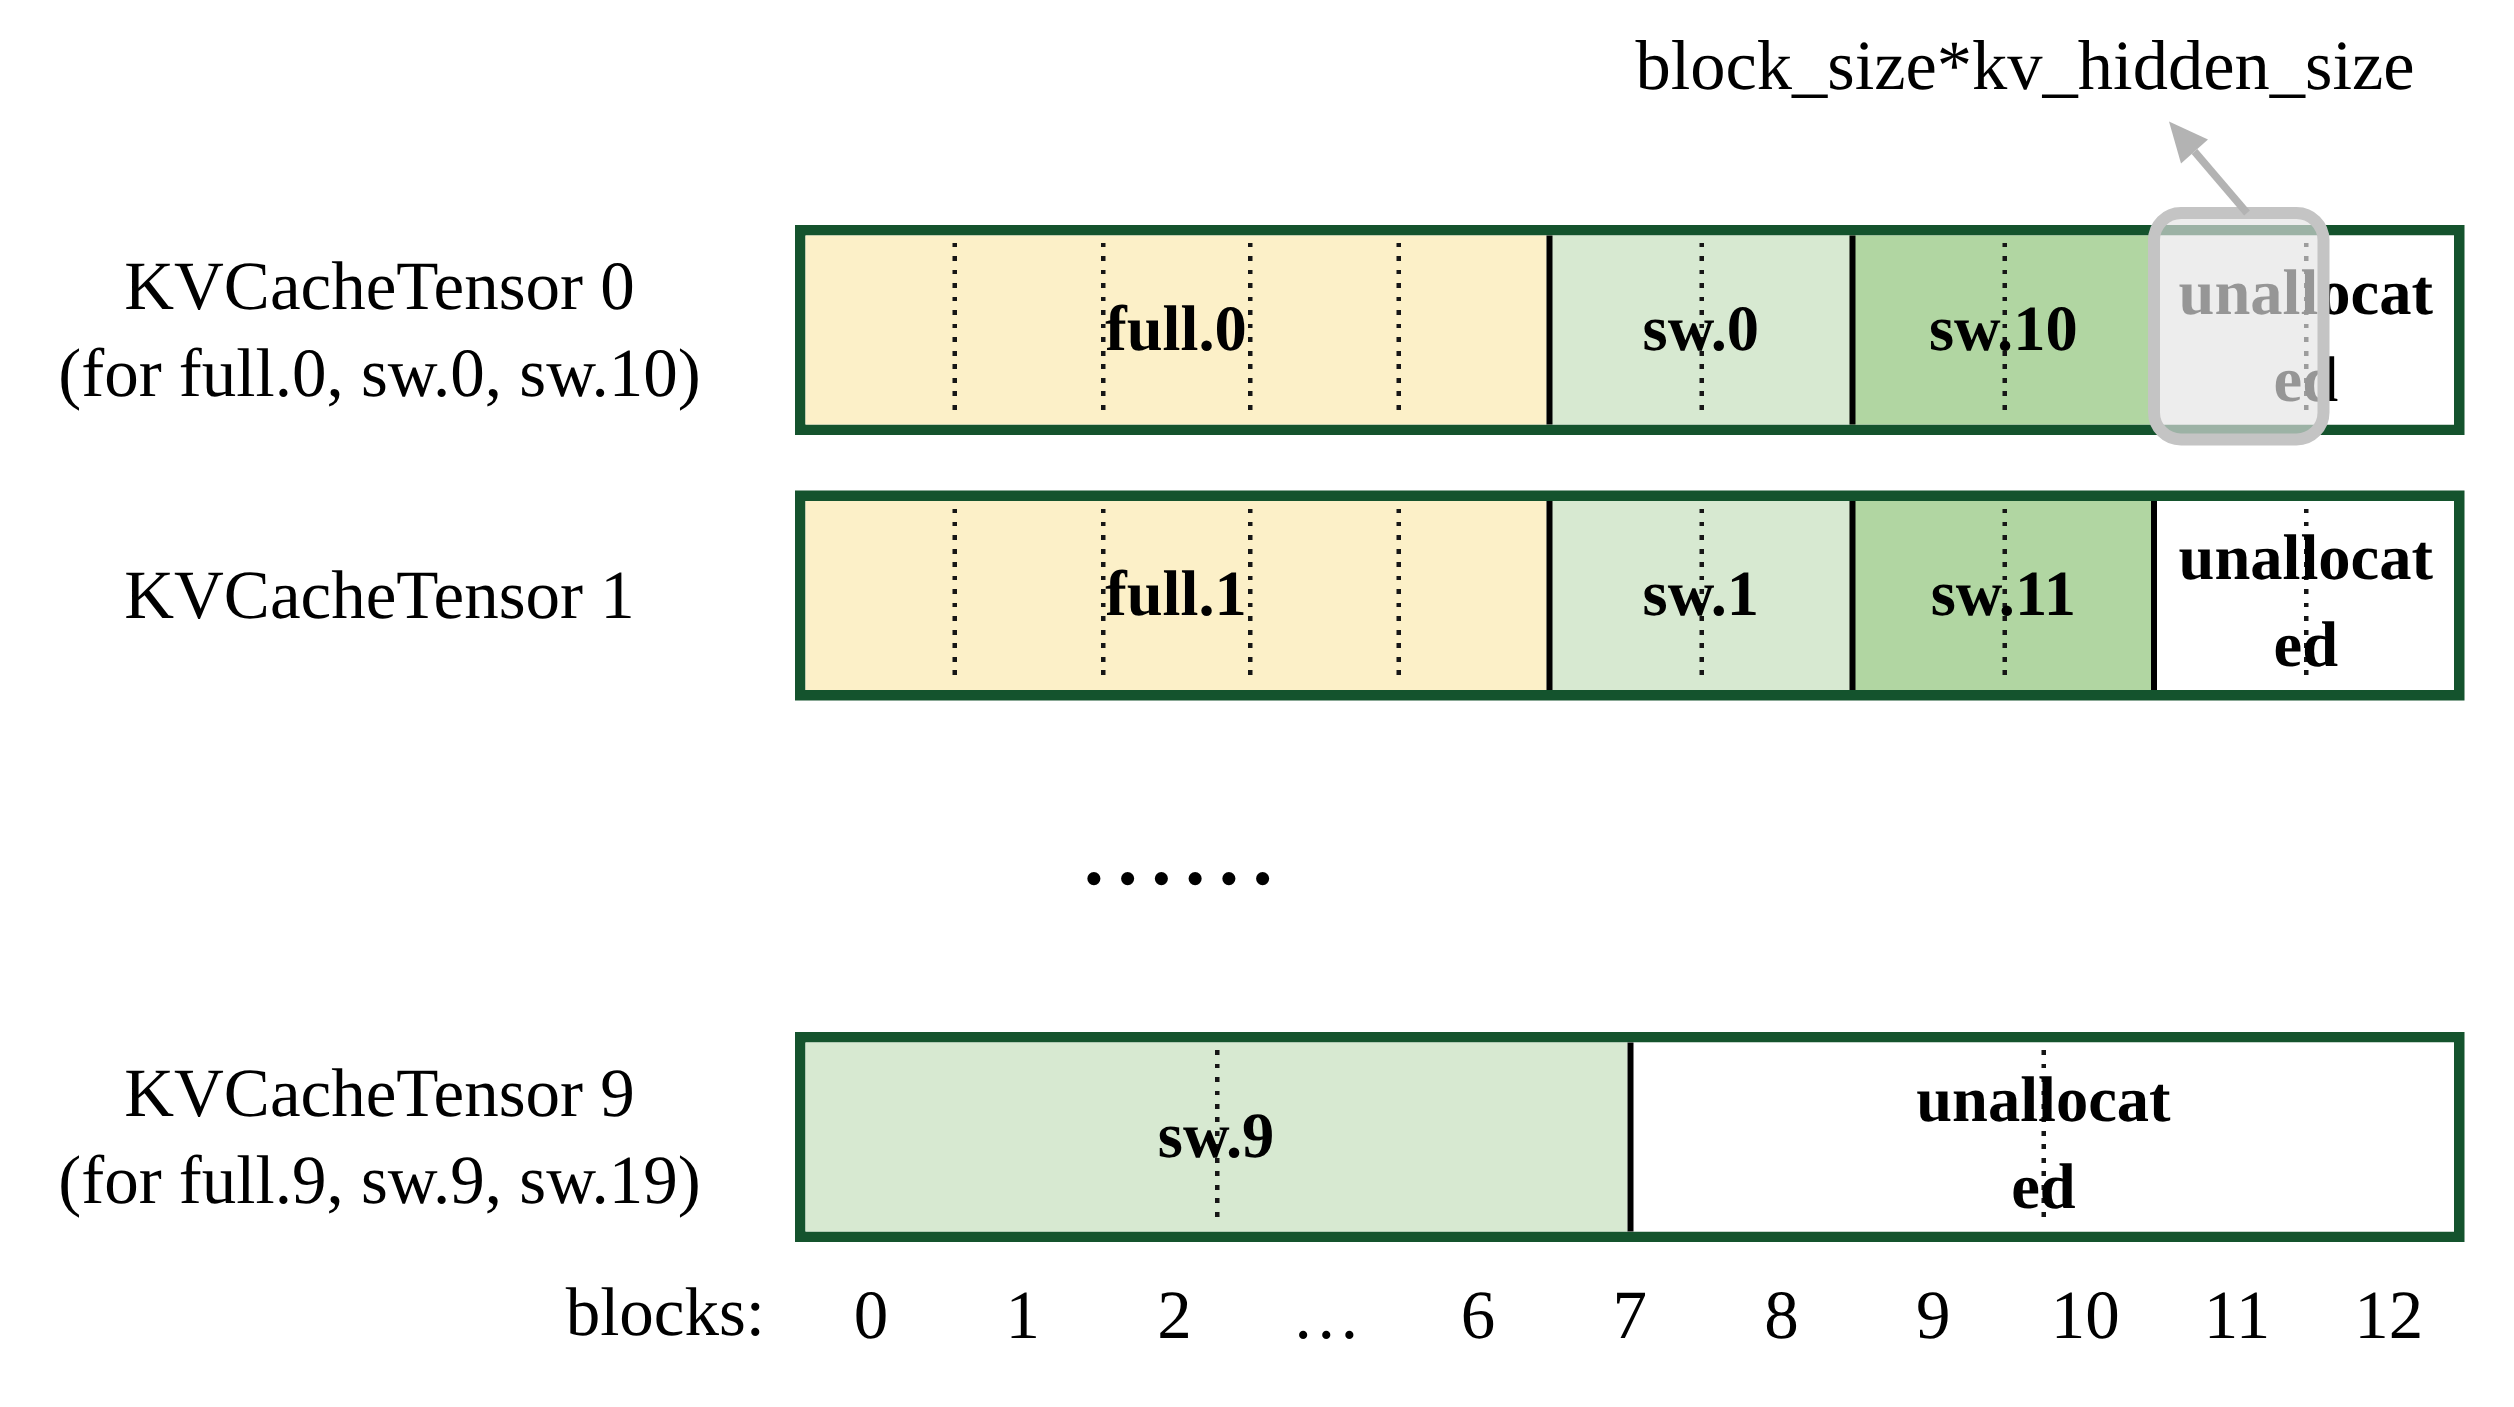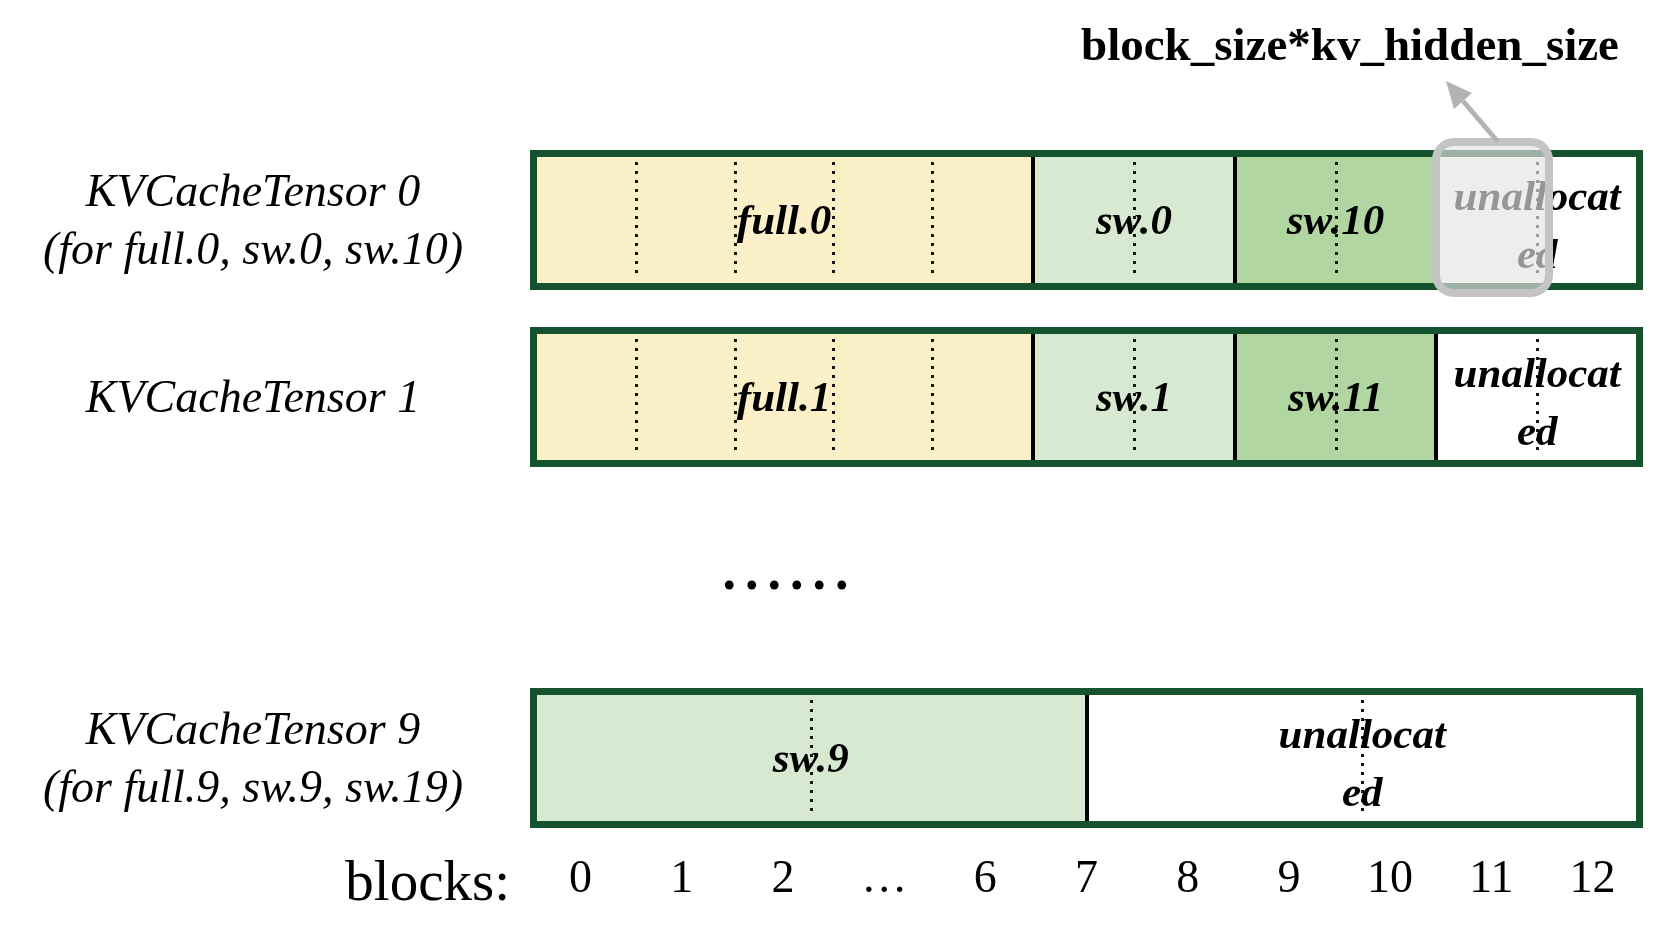--- a/index.html
+++ b/index.html
@@ -8,26 +8,26 @@
     position:relative;
     width:1676px;height:938px;
     background:#fff;
     font-family:"Liberation Serif","DejaVu Serif",serif;
     color:#000;
     overflow:hidden;
   }
   
   .annotation{
     position:absolute;left:1030px;top:16px;width:640px;
-    font-size:47px;line-height:56px;text-align:center;white-space:nowrap;font-weight:bold;
+    font-size:47px;line-height:56px;text-align:center;white-space:nowrap;
   }
   
   .arrow-svg{position:absolute;left:1430px;top:74px;z-index:7;}
   
-  .row{position:absolute;left:0;width:1676px;height:140px;font-style:italic;}
+  .row{position:absolute;left:0;width:1676px;height:140px;}
   .row-label{
     position:absolute;left:10px;top:0;width:486px;height:140px;
     display:flex;flex-direction:column;justify-content:center;align-items:center;
     font-size:46px;line-height:58px;text-align:center;white-space:nowrap;
   }
   .bar{
     position:absolute;left:530px;top:0;width:1113px;height:140px;
     border:7px solid #14532d;display:flex;background:#fff;
   }
   .seg{position:relative;display:flex;align-items:center;justify-content:center;}
@@ -56,21 +56,21 @@
     border-radius:22px;z-index:5;
   }
   
   .dots{
     position:absolute;left:640px;top:540px;width:300px;
     font-size:54px;font-weight:bold;letter-spacing:9px;text-align:center;
   }
   
   .axis-label{
     position:absolute;left:300px;top:848px;width:210px;
-    font-size:57px;text-align:right;white-space:nowrap;
+    font-size:46px;text-align:right;white-space:nowrap;
   }
   .axis-ticks{
     position:absolute;left:530px;top:848px;width:1113px;height:62px;
     display:flex;
   }
   .axis-ticks .tick{
     flex:1 1 0;text-align:center;font-size:46px;line-height:58px;
   }
 </style>
 </head>

